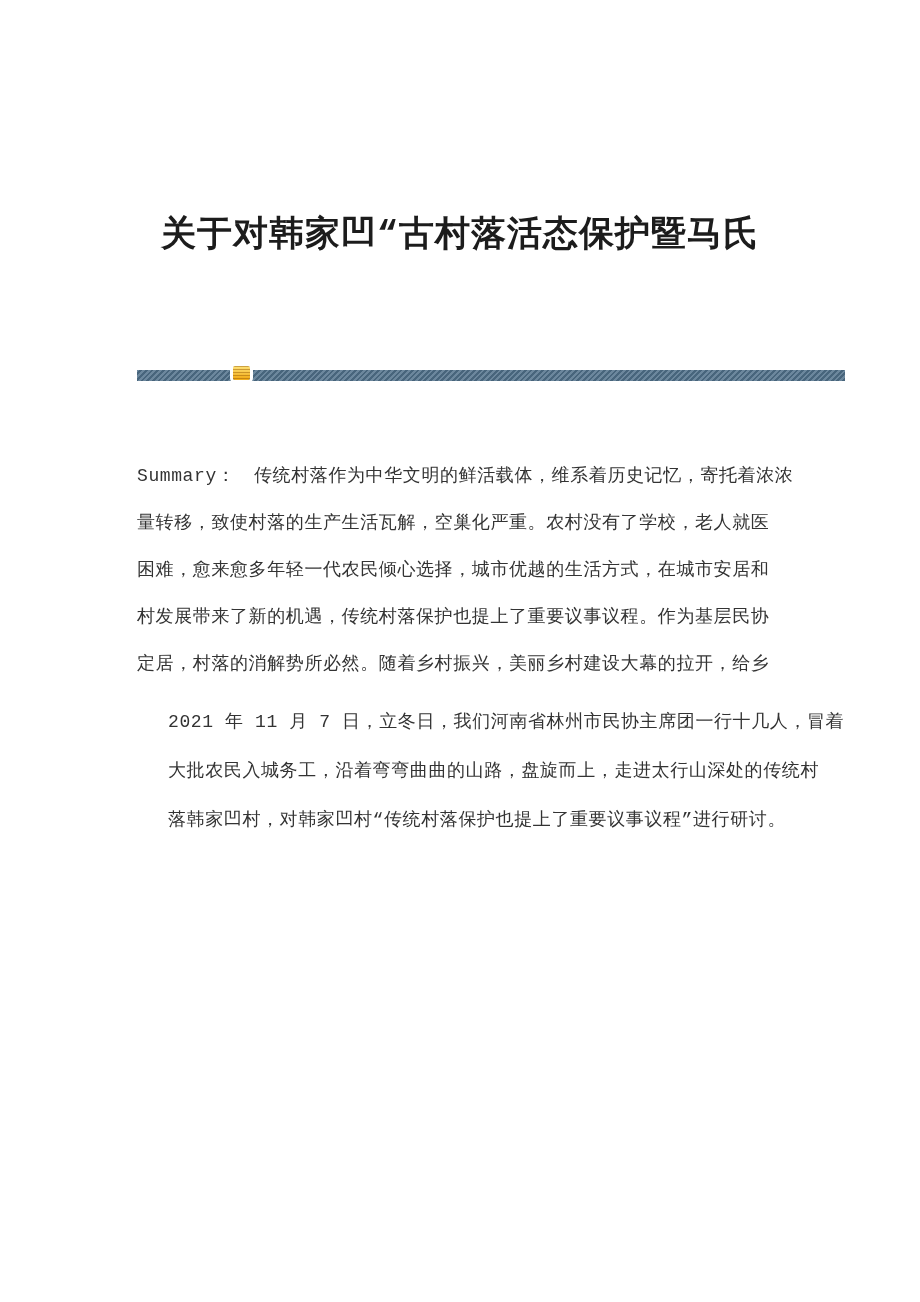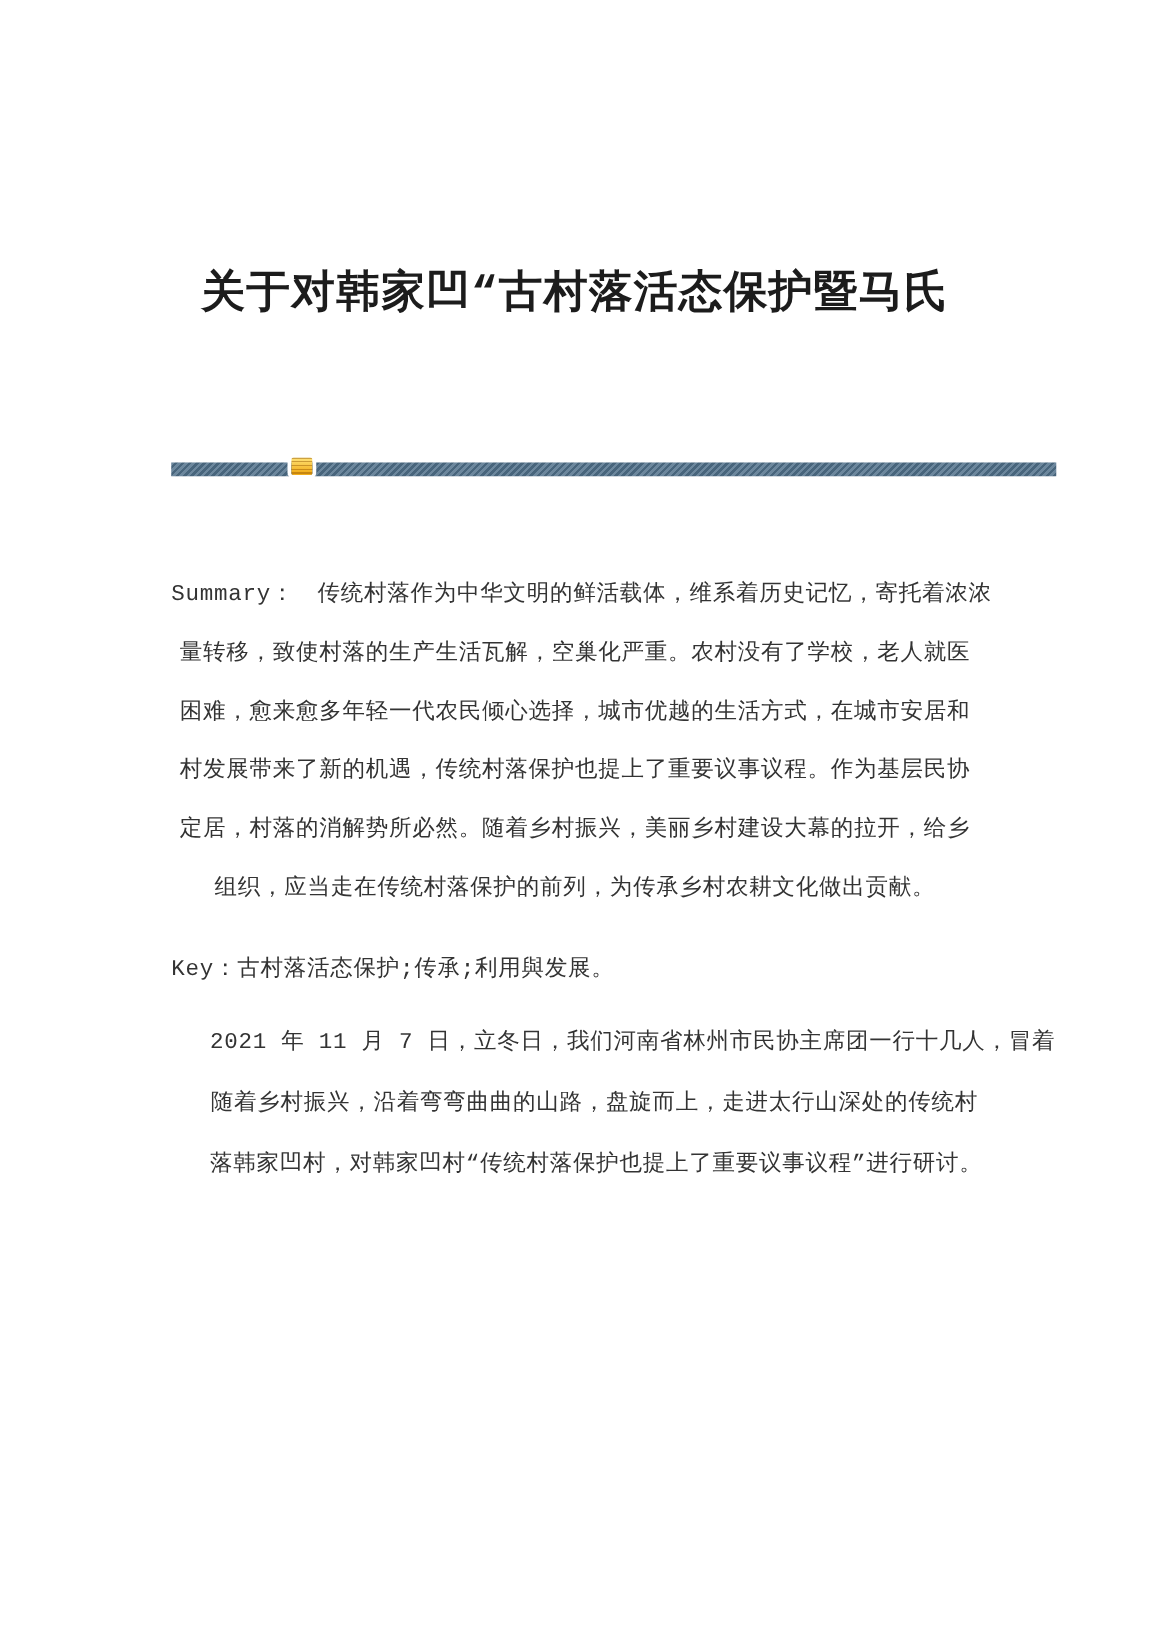--- a/index.html
+++ b/index.html
@@ -51,21 +51,20 @@
   .content{
     margin:72px 0 0 137px;
     width:646px;
     font-size:18px;
     letter-spacing:0.6px;
     color:var(--text);
   }
   .content .line{
     line-height:47px;
     white-space:nowrap;
-    text-align:center;
   }
   .keywords-line{
     margin-top:18px;
     line-height:47px;
     white-space:nowrap;
   }
   .body-paragraph{margin-top:10px;}
   .body-paragraph .line{line-height:49px;margin-left:31px;}
 </style>
 </head>
@@ -82,26 +81,24 @@
   </div>
 
   <div class="content">
 
     <div class="summary-paragraph">
       <div class="line">Summary：　传统村落作为中华文明的鲜活载体，维系着历史记忆，寄托着浓浓</div>
       <div class="line">量转移，致使村落的生产生活瓦解，空巢化严重。农村没有了学校，老人就医</div>
       <div class="line">困难，愈来愈多年轻一代农民倾心选择，城市优越的生活方式，在城市安居和</div>
       <div class="line">村发展带来了新的机遇，传统村落保护也提上了重要议事议程。作为基层民协</div>
       <div class="line">定居，村落的消解势所必然。随着乡村振兴，美丽乡村建设大幕的拉开，给乡</div>
-      <div class="line">组织，应当走在传统村落保护的前列，为传承乡村农耕文化做出贡献。</div>
     </div>
 
-    <div class="keywords-line">Key：古村落活态保护;传承;利用與发展。</div>
 
     <div class="body-paragraph">
       <div class="line">2021 年 11 月 7 日，立冬日，我们河南省林州市民协主席团一行十几人，冒着</div>
-      <div class="line">随着乡村振兴，沿着弯弯曲曲的山路，盘旋而上，走进太行山深处的传统村</div>
+      <div class="line">大批农民入城务工，沿着弯弯曲曲的山路，盘旋而上，走进太行山深处的传统村</div>
       <div class="line">落韩家凹村，对韩家凹村“传统村落保护也提上了重要议事议程”进行研讨。</div>
     </div>
 
   </div>
 
 </div>
 
 </body></html>

